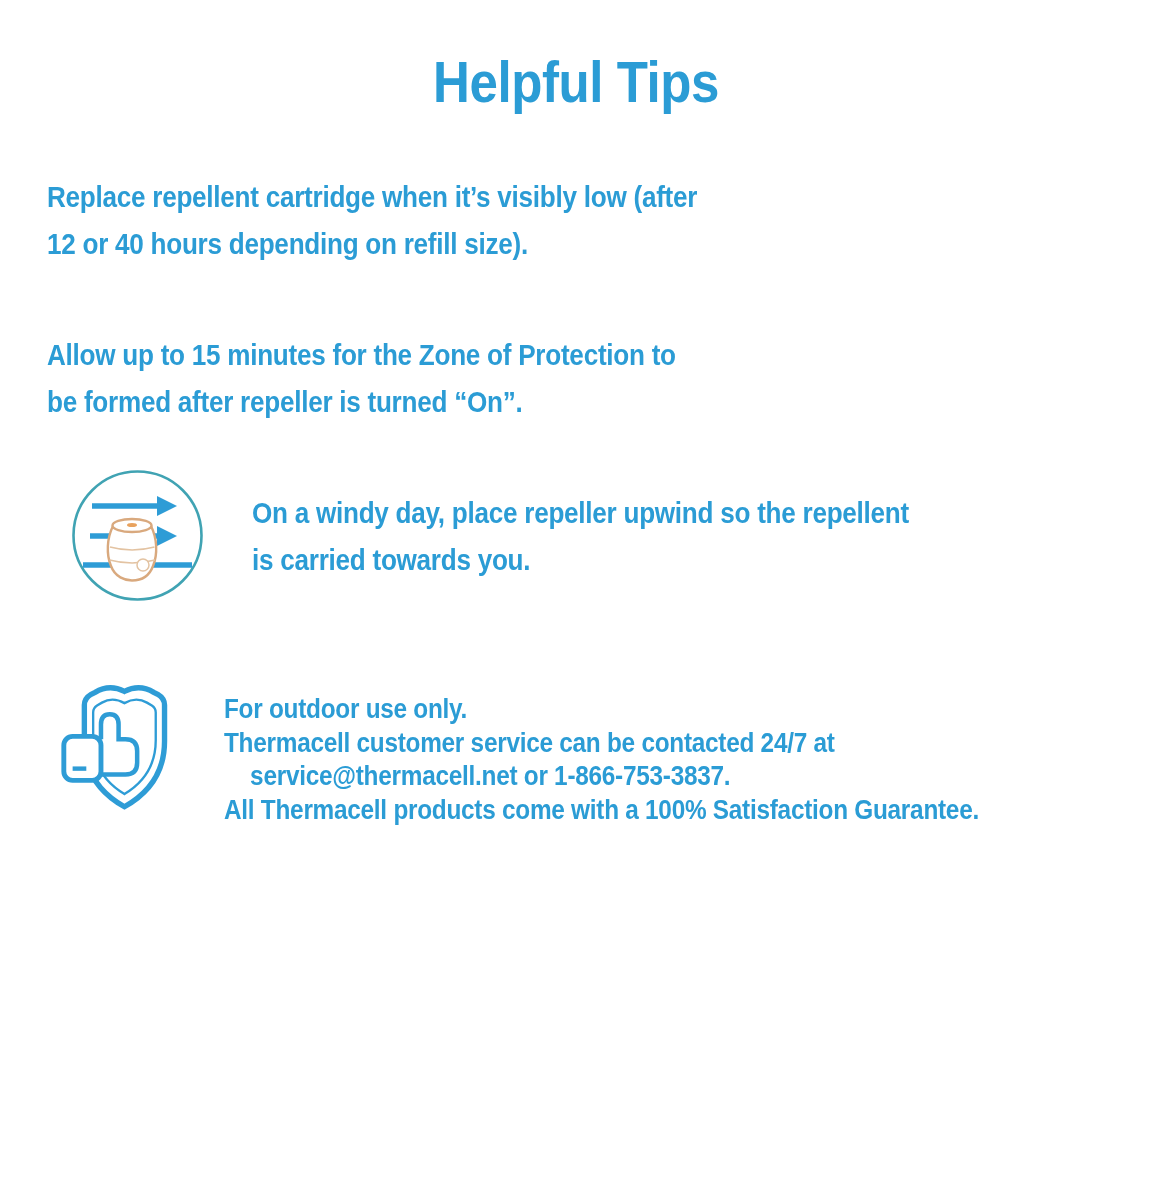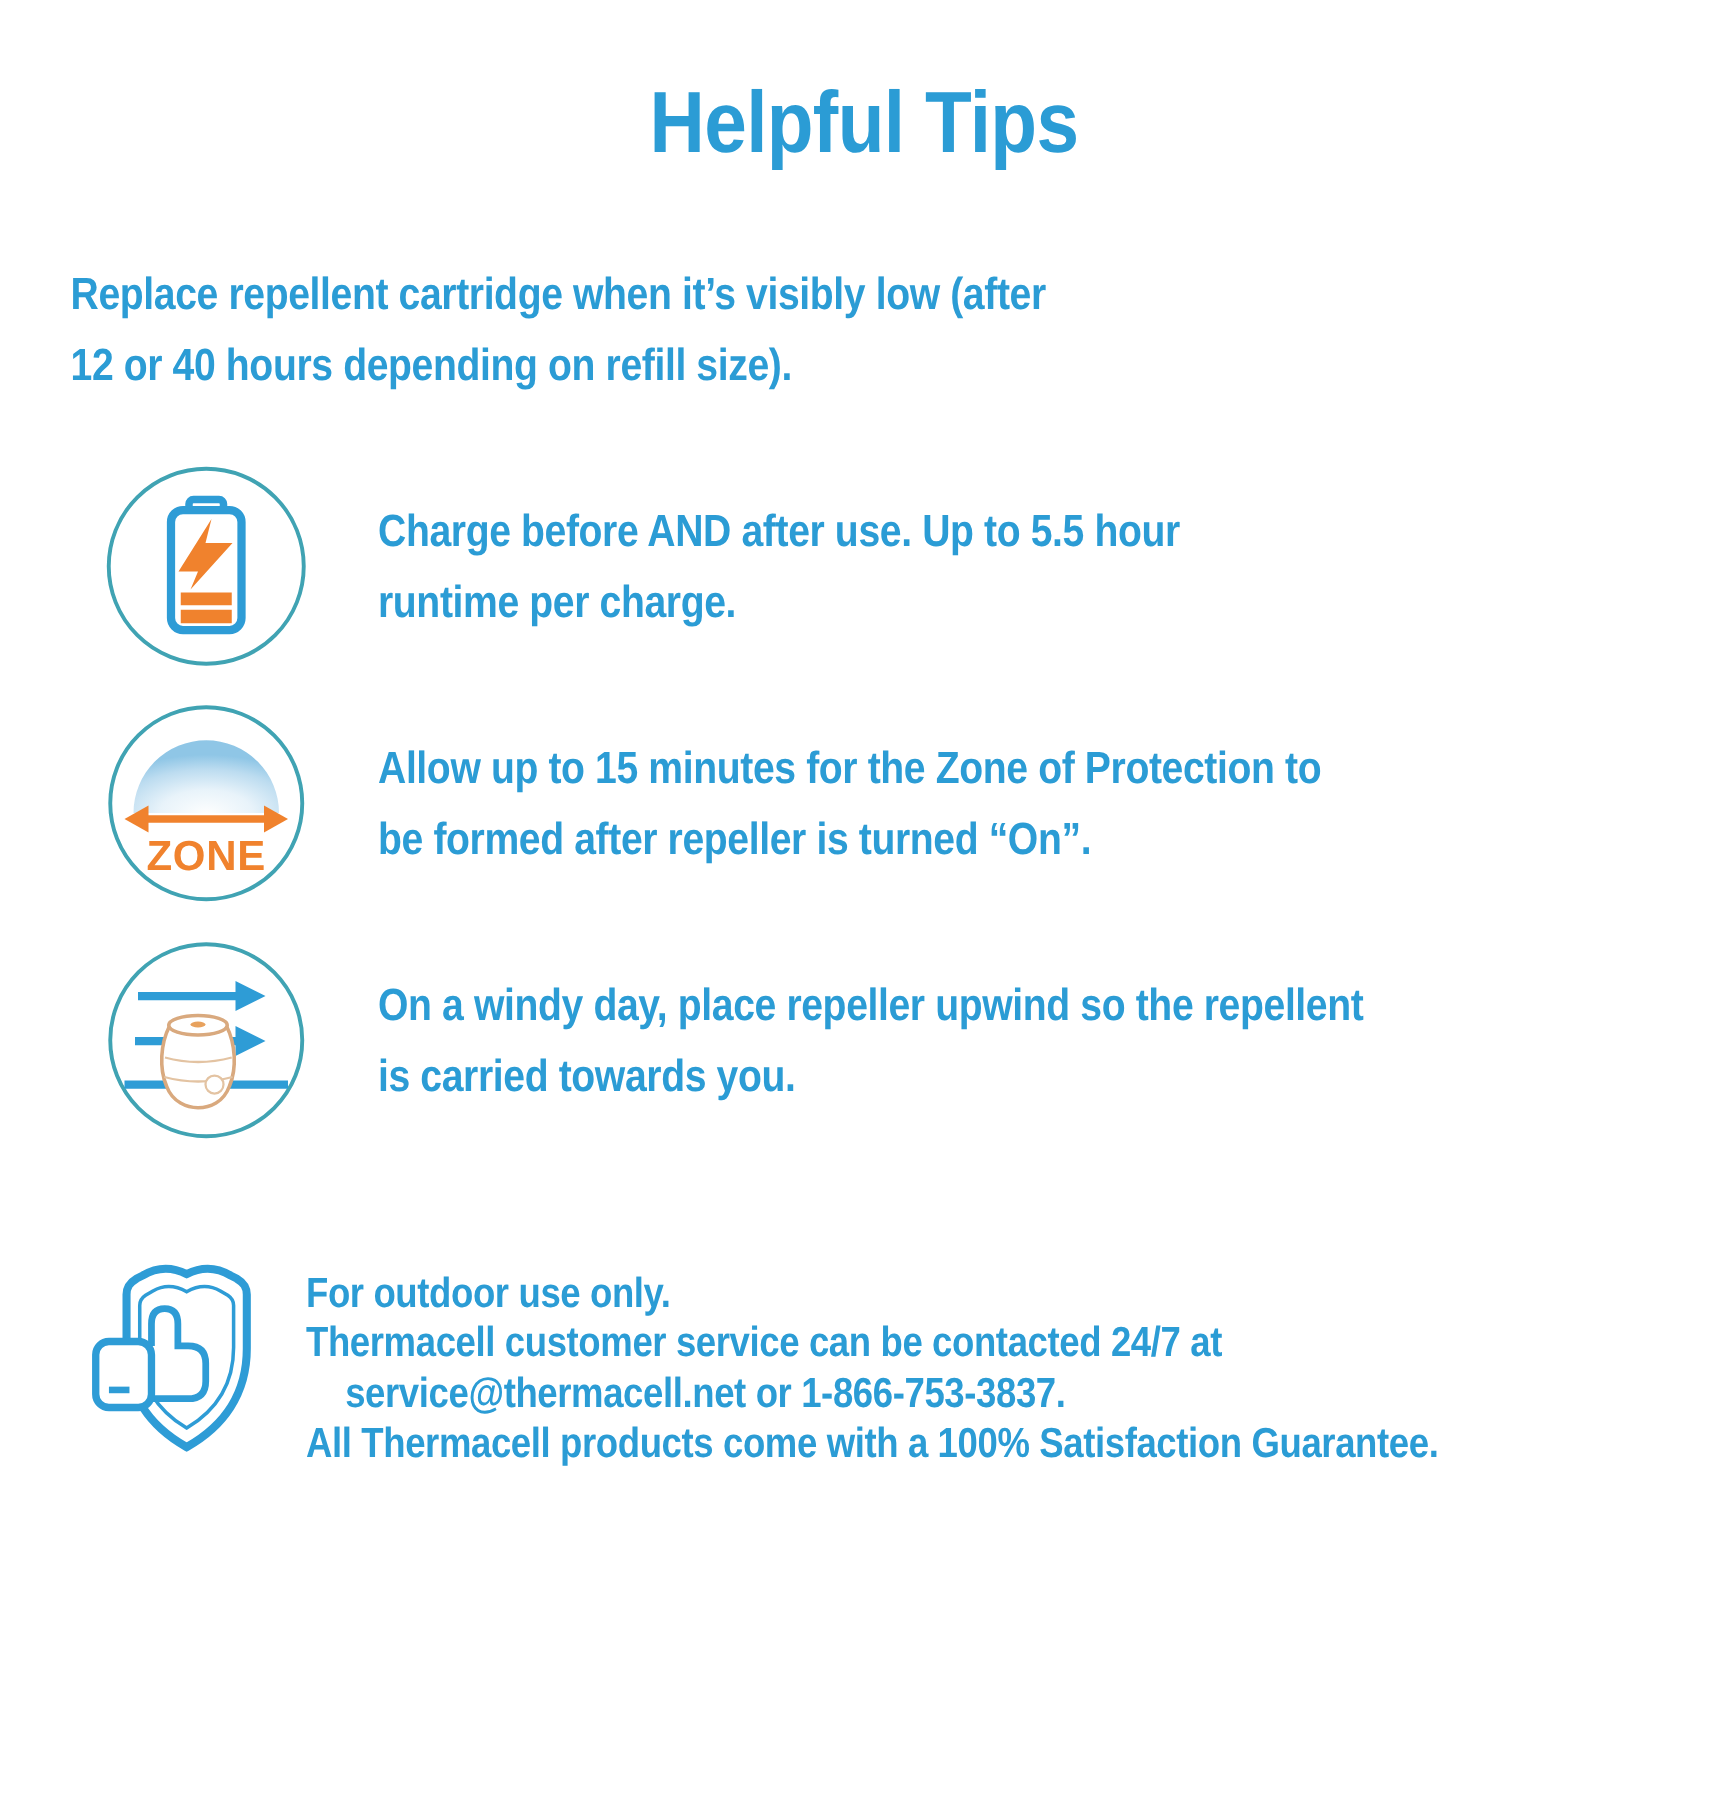--- a/index.html
+++ b/index.html
@@ -14,21 +14,21 @@
   }
   .tips{margin-top:34px;}
   .tip-row{display:flex;align-items:center;height:135px;margin-bottom:23px;}
   .tip-icon{width:135px;height:135px;margin-left:70px;flex:0 0 135px;}
   .tip-icon svg{display:block;}
   .tip-text{
     margin-left:47px;width:900px;color:#2B9CD5;font-weight:bold;
     font-size:30px;line-height:47px;letter-spacing:-0.3px;
     transform:scaleX(0.87);transform-origin:0 50%;
   }
-  .footer{display:flex;margin-top:75px;margin-left:56px;align-items:center;}
+  .footer{display:flex;margin-top:75px;margin-left:56px;align-items:flex-end;gap:20px;}
   .footer-icon{width:132px;height:148px;flex:0 0 132px;}
   .footer-text{
     margin-left:16px;margin-top:3px;color:#2B9CD5;font-weight:bold;
     font-size:28px;line-height:33.5px;letter-spacing:-0.3px;width:1000px;
     transform:scaleX(0.87);transform-origin:0 0;
   }
   .footer-text .indent{padding-left:30px;}
 </style>
 </head>
 <body>
@@ -39,57 +39,23 @@
 
   <div class="tips">
 
     <div class="tip-row">
       <div class="tip-text">
         <div>Replace repellent cartridge when it’s visibly low (after</div>
         <div>12 or 40 hours depending on refill size).</div>
       </div>
     </div>
 
-    <div class="tip-row">
-      <span class="tip-icon">
-        <svg width="135" height="135" viewBox="0 0 135 135">
-          <circle cx="67.5" cy="67.5" r="65" fill="none" stroke="#40A3B3" stroke-width="2.6"></circle>
-          <rect x="56" y="23" width="23" height="13" rx="3" fill="#ffffff" stroke="#2E9CD6" stroke-width="5"></rect>
-          <rect x="44" y="30" width="47" height="80" rx="8" fill="#ffffff" stroke="#2E9CD6" stroke-width="5.5"></rect>
-          <polygon points="71,36 49,71 62,71 57,83 85,52 67,52" fill="#F0822D"></polygon>
-          <rect x="50.5" y="85" width="34" height="8.5" fill="#F0822D"></rect>
-          <rect x="50.5" y="96.5" width="34" height="9" fill="#F0822D"></rect>
-        </svg>
-      </span>
-      <div class="tip-text">
-        <div>Charge before AND after use. Up to 5.5 hour</div>
-        <div>runtime per charge.</div>
-      </div>
-    </div>
 
 
     <div class="tip-row">
-      <span class="tip-icon">
-        <svg width="135" height="135" viewBox="0 0 135 135">
-          <defs>
-            <radialGradient id="domeGrad" cx="50%" cy="100%" r="80%">
-              <stop offset="0%" stop-color="#fdfefe"></stop>
-              <stop offset="40%" stop-color="#e8f3fa"></stop>
-              <stop offset="75%" stop-color="#bcdcf0"></stop>
-              <stop offset="100%" stop-color="#8fc6e6"></stop>
-            </radialGradient>
-          </defs>
-          <circle cx="67.5" cy="67.5" r="64" fill="none" stroke="#40A3B3" stroke-width="2.6"></circle>
-          <path d="M19,74 A48.5,48.5 0 0 1 116,74 Z" fill="url(#domeGrad)"></path>
-          <line x1="26" y1="78" x2="109" y2="78" stroke="#F0822D" stroke-width="5"></line>
-          <polygon points="13,78 29,69 29,87" fill="#F0822D"></polygon>
-          <polygon points="122,78 106,69 106,87" fill="#F0822D"></polygon>
-          <text x="67.5" y="112" text-anchor="middle" font-family="Liberation Sans, sans-serif" font-weight="bold" font-size="28" fill="#F0822D" letter-spacing="0.5">ZONE</text>
-        </svg>
-      </span>
       <div class="tip-text">
         <div>Allow up to 15 minutes for the Zone of Protection to</div>
         <div>be formed after repeller is turned “On”.</div>
       </div>
     </div>
 
     <div class="tip-row">
       <span class="tip-icon">
         <svg width="135" height="135" viewBox="0 0 135 135">
           <circle cx="67.5" cy="67.5" r="64" fill="none" stroke="#40A3B3" stroke-width="2.6"></circle>

